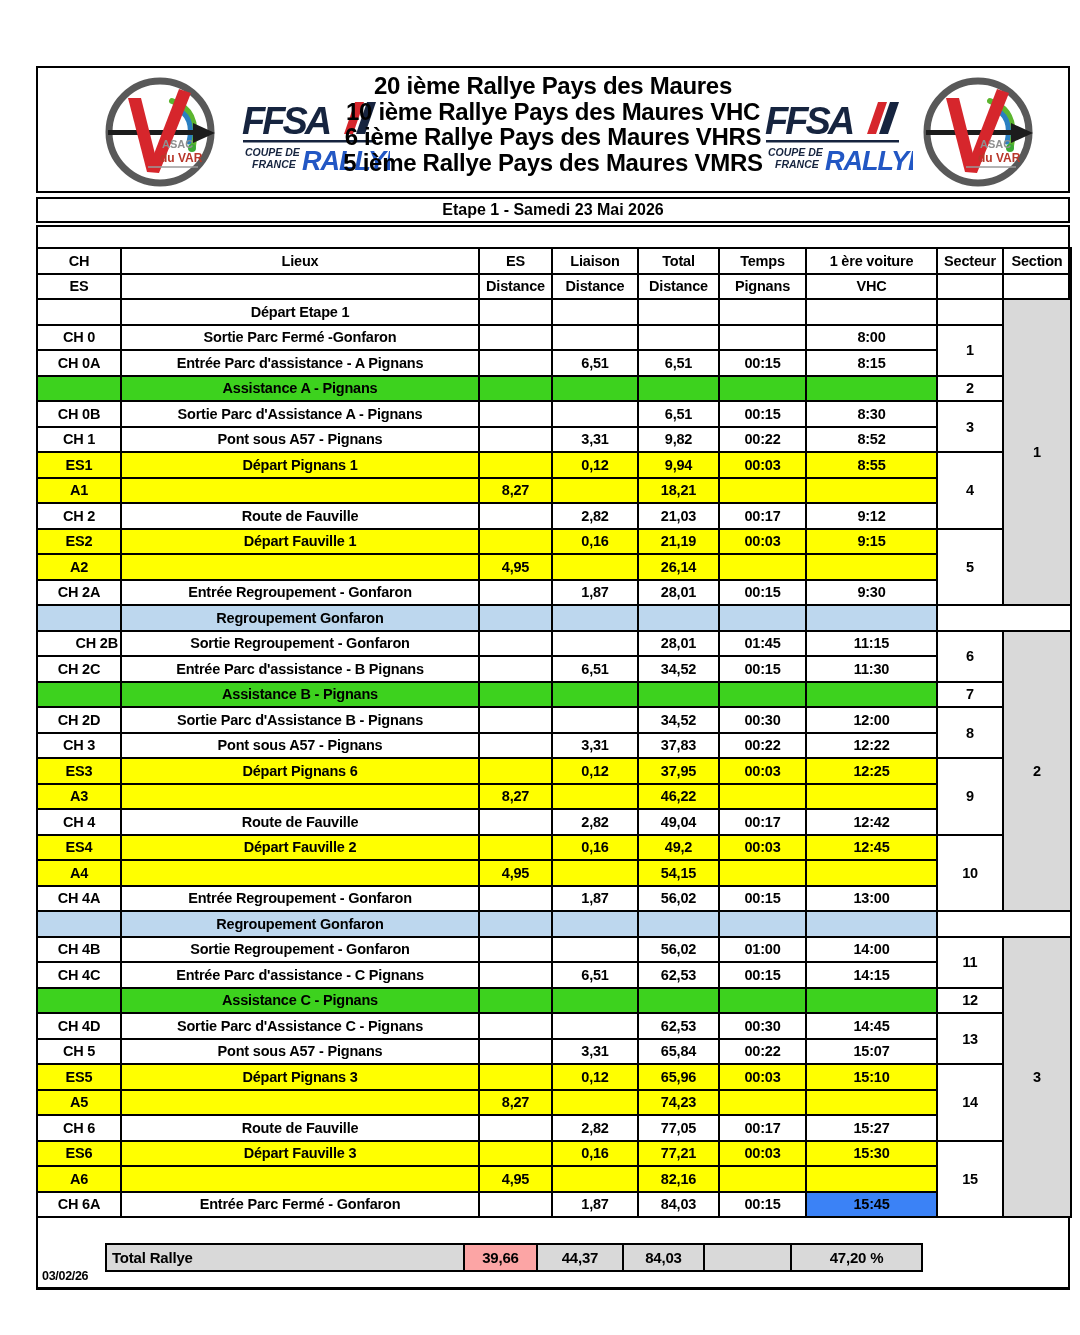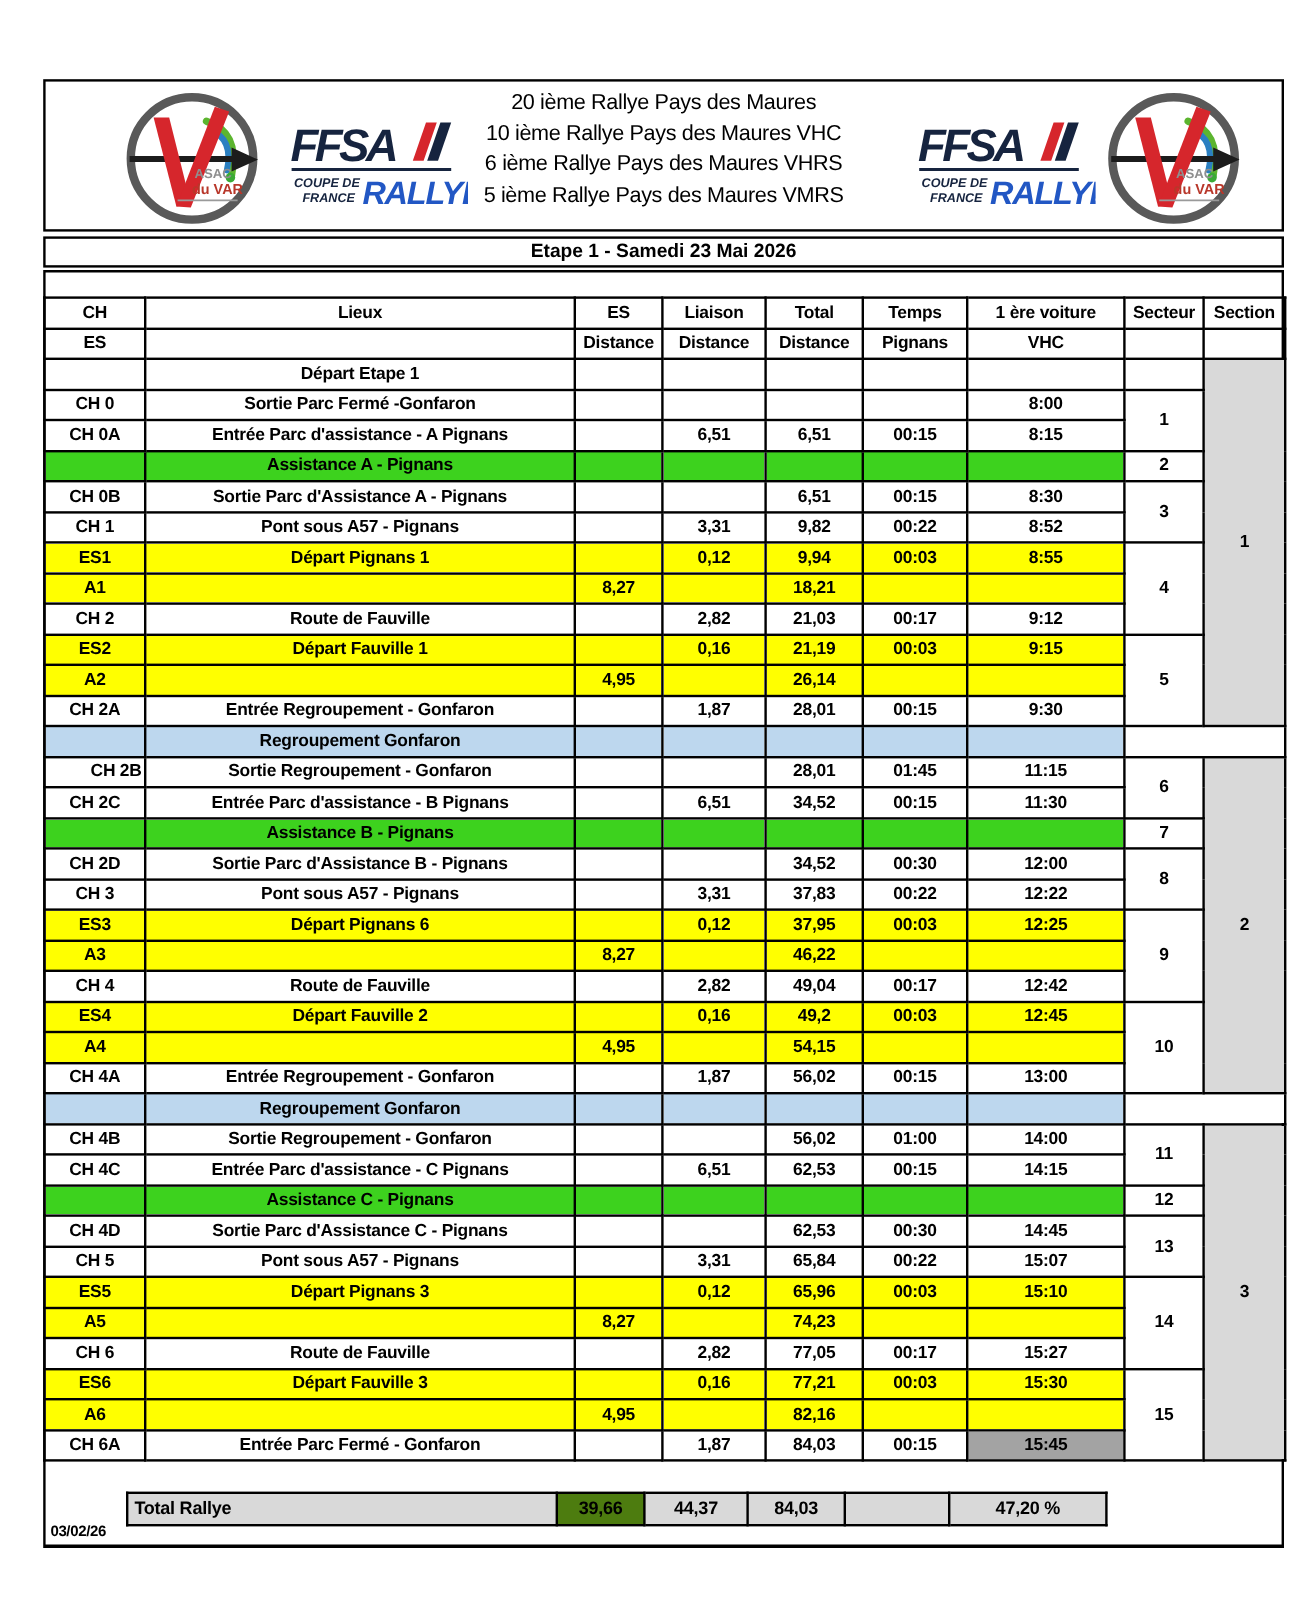--- a/index.html
+++ b/index.html
@@ -7,21 +7,21 @@
   body {
     width:1080px; height:1335px; position:relative;
     font-family:"Liberation Sans", sans-serif;
     color:#000;
   }
   .box { position:absolute; left:36px; width:1034px; border:2px solid #000; background:#fff; }
 
   
   #logo-box { top:66px; height:127px; }
   .titles { position:absolute; left:0; right:0; top:5px; text-align:center; }
-  .titles div { font-size:18px; font-weight:normal; line-height:25.5px; letter-spacing:-0.3px; }
+  .titles div { font-size:24px; font-weight:bold; line-height:25.5px; letter-spacing:-0.3px; }
   .logo { position:absolute; }
   #asac-left  { left:58px;  top:8px; }
   #asac-right { right:24px; top:8px; }
   #ffsa-left  { left:204px; top:33px; }
   #ffsa-right { left:727px; top:33px; }
 
   
   #etape-box { top:197px; height:26px; text-align:center; }
   #etape-box div { font-size:16px; font-weight:bold; line-height:22px; }
 
@@ -500,38 +500,38 @@
           <td style="background: rgb(255, 255, 0);"></td>
           <td style="background: rgb(255, 255, 0);"></td>
         </tr>
         <tr>
           <td style="background: rgb(255, 255, 255);">CH 6A</td>
           <td class="lieu" style="background: rgb(255, 255, 255);">Entrée Parc Fermé - Gonfaron</td>
           <td style="background: rgb(255, 255, 255);"></td>
           <td style="background: rgb(255, 255, 255);">1,87</td>
           <td style="background: rgb(255, 255, 255);">84,03</td>
           <td style="background: rgb(255, 255, 255);">00:15</td>
-          <td style="background: #a3a3a3;">15:45</td>
+          <td style="background: #3b82f6;">15:45</td>
         </tr>
       </tbody>
   </table>
 
   <table class="total">
     <colgroup>
       <col style="width:358px">
         <col style="width:73px">
         <col style="width:86px">
       <col style="width:81px">
         <col style="width:87px">
         <col style="width:131px">
     </colgroup>
     <tbody>
         <tr>
       <td class="label total-bg" style="background: rgb(217, 217, 217);">Total Rallye</td>
-      <td class="total-bg" style="background: #4d7c0f;">39,66</td>
+      <td class="total-bg" style="background: #fca5a5;">39,66</td>
       <td class="total-bg" style="background: rgb(217, 217, 217);">44,37</td>
       <td class="total-bg" style="background: rgb(217, 217, 217);">84,03</td>
       <td class="total-bg" style="background: rgb(217, 217, 217);"></td>
       <td class="total-bg" style="background: rgb(217, 217, 217);">47,20 %</td>
     </tr>
   </tbody>
     </table>
 
   <div id="date-stamp">03/02/26</div>
 </div>

